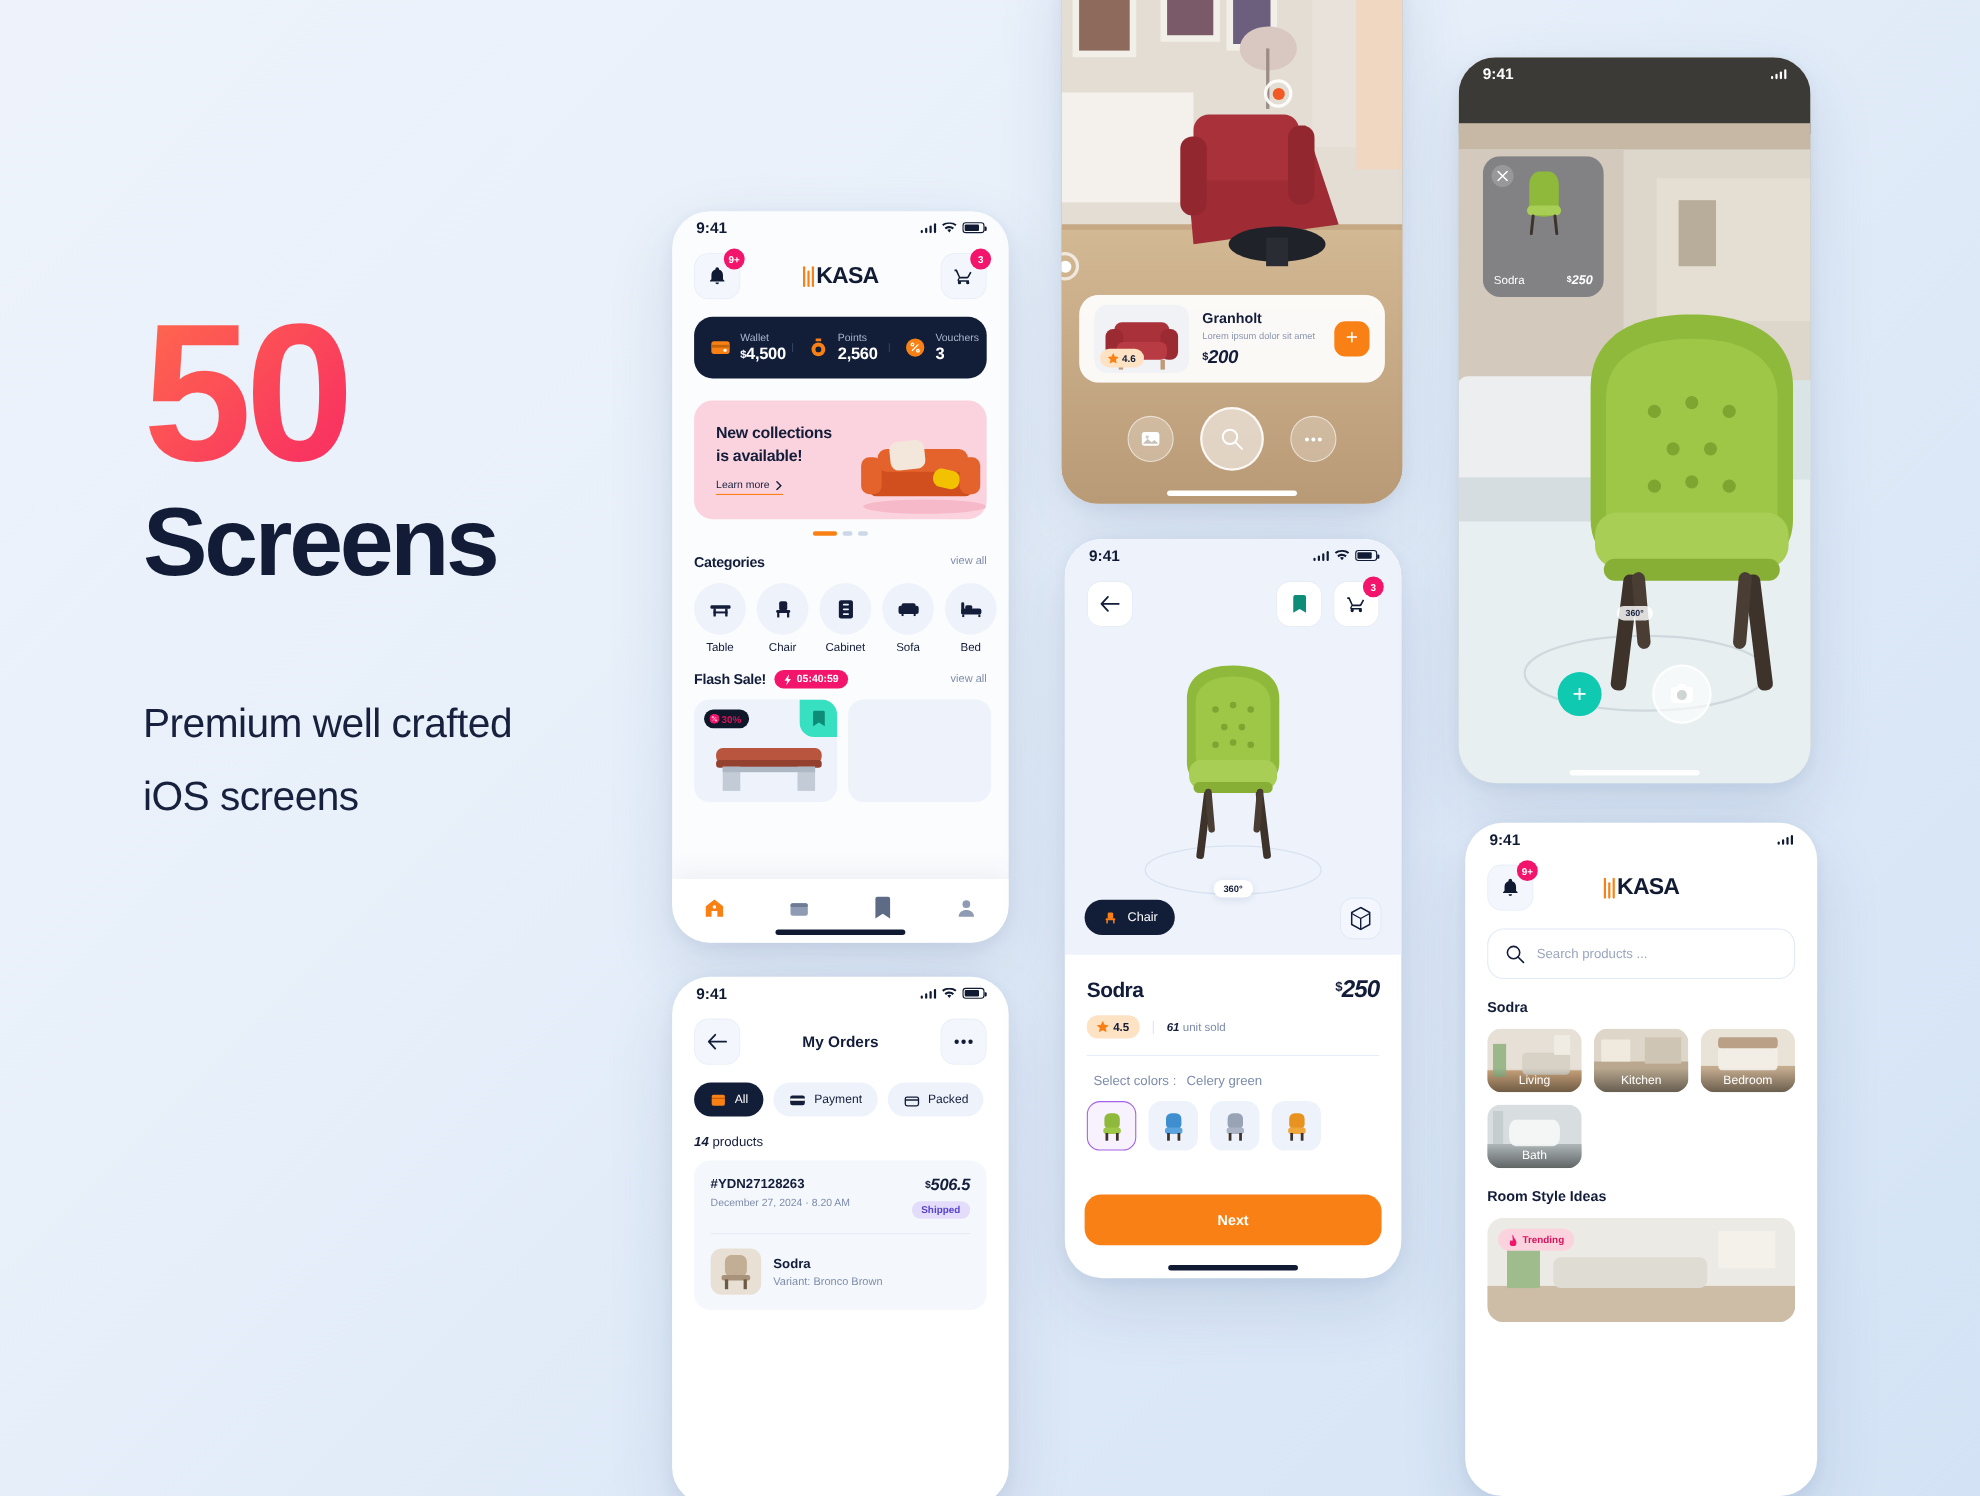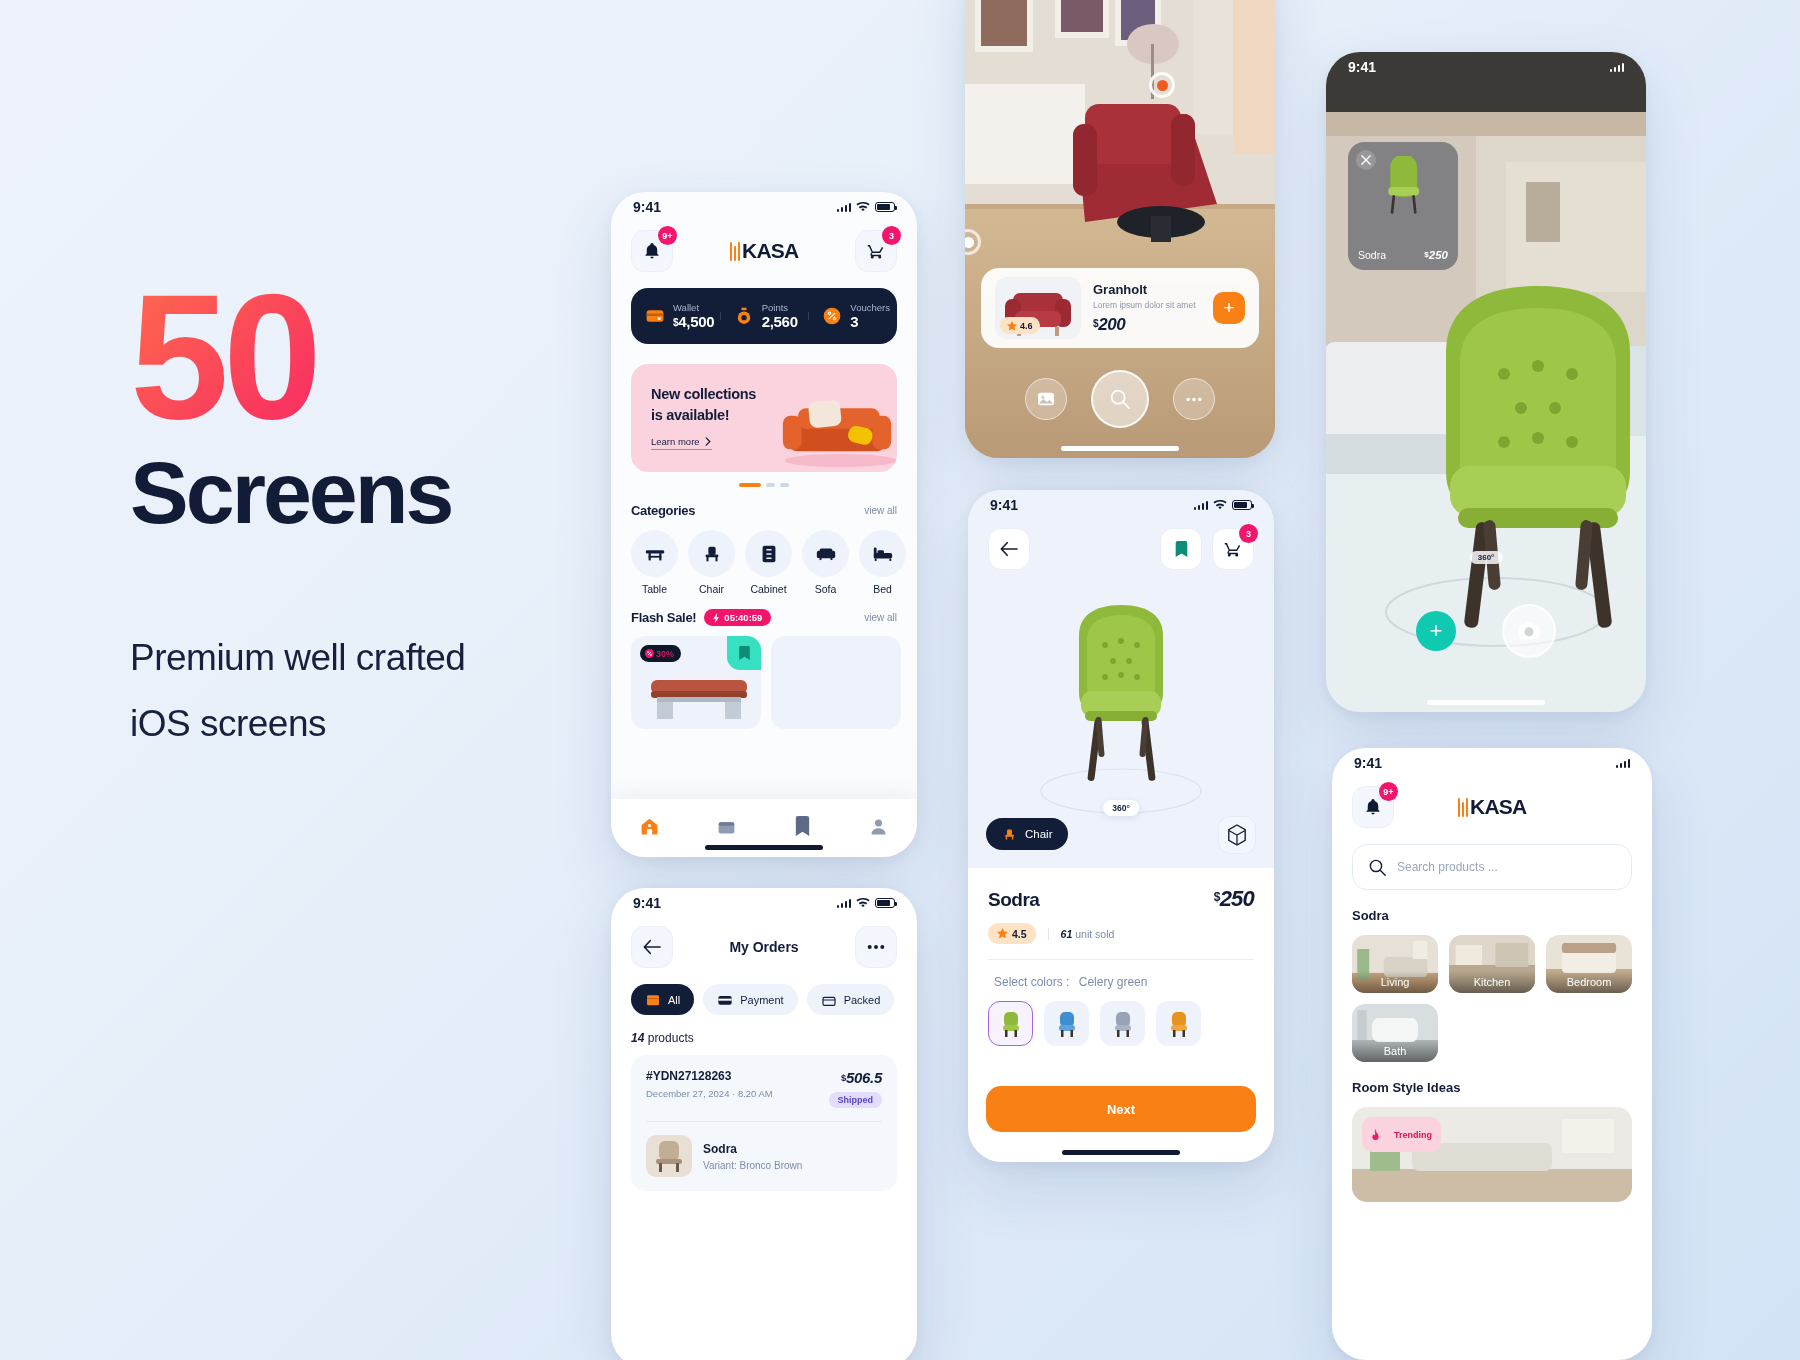--- a/index.html
+++ b/index.html
@@ -239,22 +239,22 @@
     display:flex; align-items:center; gap:11px; padding:0 16px; }
   .rm-search span { font-size:12px; color:#9aa6bd;}
   .rm-sec { padding:0 20px; margin-top:18px; font-size:13px; font-weight:800; color:#131d3a;}
   .rm-grid { display:grid; grid-template-columns:1fr 1fr 1fr; gap:11px; padding:12px 20px 0;}
   .rm-cell { height:58px; border-radius:13px; position:relative; overflow:hidden;}
   .rm-cell span { position:absolute; left:0; right:0; bottom:0; height:22px; color:#fff;
     font-size:11px; display:flex; align-items:center; justify-content:center;
     background:linear-gradient(transparent,rgba(0,0,0,0.45));}
   .rm-wide { margin:12px 20px 0; height:95px; border-radius:15px; position:relative; overflow:hidden;}
   .trend { position:absolute; left:10px; top:10px; background:#fbd3de; color:#d8125c;
-    border-radius:10px; height:35px; padding:0 9px; display:flex; align-items:center;
-    gap:14px; font-size:9px; font-weight:700;}
+    border-radius:10px; height:20px; padding:0 9px; display:flex; align-items:center;
+    gap:4px; font-size:9px; font-weight:700;}
 
   
   .ill { position:absolute; inset:0; }
 </style>
 </head>
 <body>
 
 <div class="hero">
   <div class="hero-number">50</div>
   <div class="hero-title">Screens</div>

